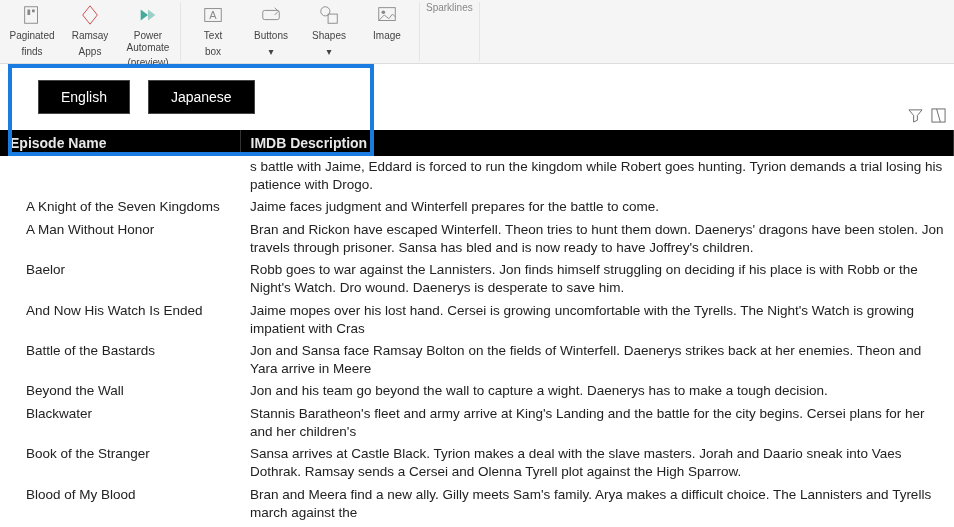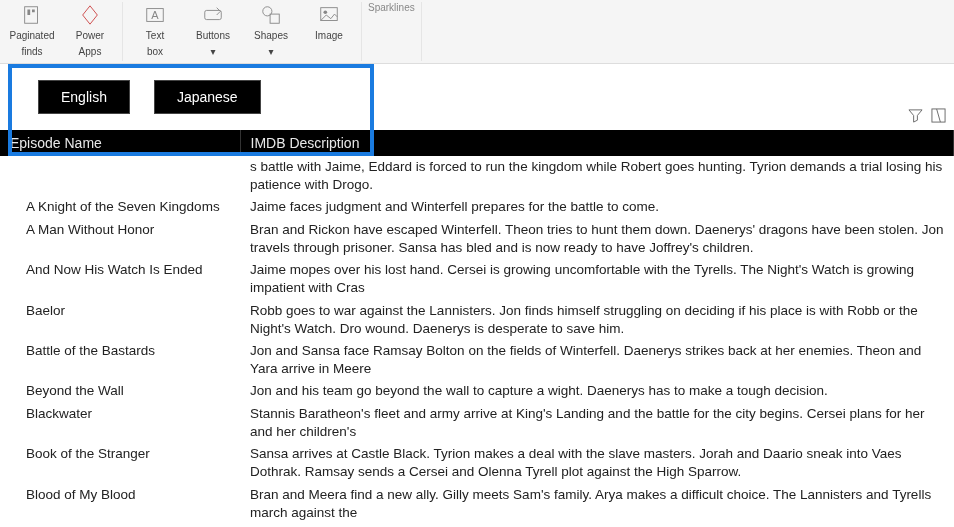--- a/index.html
+++ b/index.html
@@ -7,24 +7,24 @@
 .ribbon{height:64px;background:#f5f5f5;border-bottom:1px solid #ddd;display:flex;align-items:flex-start;padding:2px 0}
 .rg{display:flex;flex-direction:column;align-items:center;border-right:1px solid #e5e5e5;padding:0 6px;height:100%}
 .rg-btns{display:flex;gap:6px;flex:1;align-items:flex-start;padding-top:2px}
 .rbtn{display:flex;flex-direction:column;align-items:center;justify-content:flex-start;width:52px;cursor:pointer;font-size:10px;color:#444;text-align:center;line-height:1.15;gap:4px}
 .rbtn .ic{width:28px;height:22px;display:flex;align-items:center;justify-content:center}
 .rbtn svg{width:24px;height:22px}
 .rbtn span.lbl{display:block}
 .rg-label{font-size:10px;color:#888;padding-bottom:2px}
 .canvas{position:relative;padding-top:0}
 .highlight{position:absolute;left:8px;top:0;width:366px;height:92px;border:4px solid #1a7be0;pointer-events:none;z-index:5}
-.btn-row{display:flex;gap:24px;padding:16px 0 14px 38px}
+.btn-row{display:flex;gap:18px;padding:16px 0 14px 38px}
 .lang-btn{background:#000;color:#fff;border:1px solid #444;padding:8px 22px;font-size:14px;cursor:pointer}
 .tbl{width:100%;border-collapse:collapse;font-size:14px;color:#222;margin-top:2px}
-.tbl thead th{background:#000;color:#e8e8e8;font-weight:400;text-align:left;padding:5px 10px;font-size:14px;border-right:1px solid #333}
+.tbl thead th{background:#000;color:#e8e8e8;font-weight:700;text-align:left;padding:5px 10px;font-size:14px;border-right:1px solid #333}
 .tbl thead th:first-child{width:210px}
 .tbl tbody td{padding:2px 10px;vertical-align:top;line-height:1.35;font-size:13.5px}
 .tbl tbody td:first-child{padding-left:26px;width:240px;white-space:normal}
 .vis-icons{position:absolute;right:8px;top:44px;display:flex;gap:8px;color:#666}
 .vis-icons svg{width:15px;height:15px}
 </style>
 </head>
 <body>
 
 <div class="ribbon" id="ribbon">
@@ -40,22 +40,32 @@
           </div>
           <span class="lbl">Paginated</span>
           <span class="lbl">finds</span>
         </div>
         <div class="rbtn">
           <div class="ic">
             <svg viewBox="0 0 24 24">
               <path d="M12 2l8 10-8 10-8-10z" fill="none" stroke="#c44"></path>
             </svg>
           </div>
-          <span class="lbl">Power</span>
+          <span class="lbl">Ramsay</span>
           <span class="lbl">Apps</span>
+        </div>
+        <div class="rbtn">
+          <div class="ic">
+            <svg viewBox="0 0 24 24">
+              <path d="M4 6l8 6-8 6z" fill="#4a9"></path>
+              <path d="M12 6l8 6-8 6z" fill="#4a9" opacity=".5"></path>
+            </svg>
+          </div>
+          <span class="lbl">Power Automate</span>
+          <span class="lbl">(preview)</span>
         </div>
       </div>
     </div>
     <div class="rg">
       <div class="rg-btns">
         <div class="rbtn">
           <div class="ic">
             <svg viewBox="0 0 24 24">
               <rect x="3" y="5" width="18" height="14" fill="none" stroke="#888"></rect>
               <text x="12" y="16" text-anchor="middle" font-size="12" fill="#888">A</text>
@@ -133,26 +143,26 @@
         </tr>
         <tr>
           <td>A Knight of the Seven Kingdoms</td>
           <td>Jaime faces judgment and Winterfell prepares for the battle to come.</td>
         </tr>
         <tr>
           <td>A Man Without Honor</td>
           <td>Bran and Rickon have escaped Winterfell. Theon tries to hunt them down. Daenerys' dragons have been stolen. Jon travels through prisoner. Sansa has bled and is now ready to have Joffrey's children.</td>
         </tr>
         <tr>
+          <td>Baelor</td>
+          <td>Robb goes to war against the Lannisters. Jon finds himself struggling on deciding if his place is with Robb or the Night's Watch. Dro wound. Daenerys is desperate to save him.</td>
+        </tr>
+        <tr>
           <td>And Now His Watch Is Ended</td>
           <td>Jaime mopes over his lost hand. Cersei is growing uncomfortable with the Tyrells. The Night's Watch is growing impatient with Cras</td>
-        </tr>
-        <tr>
-          <td>Baelor</td>
-          <td>Robb goes to war against the Lannisters. Jon finds himself struggling on deciding if his place is with Robb or the Night's Watch. Dro wound. Daenerys is desperate to save him.</td>
         </tr>
         <tr>
           <td>Battle of the Bastards</td>
           <td>Jon and Sansa face Ramsay Bolton on the fields of Winterfell. Daenerys strikes back at her enemies. Theon and Yara arrive in Meere</td>
         </tr>
         <tr>
           <td>Beyond the Wall</td>
           <td>Jon and his team go beyond the wall to capture a wight. Daenerys has to make a tough decision.</td>
         </tr>
         <tr>

